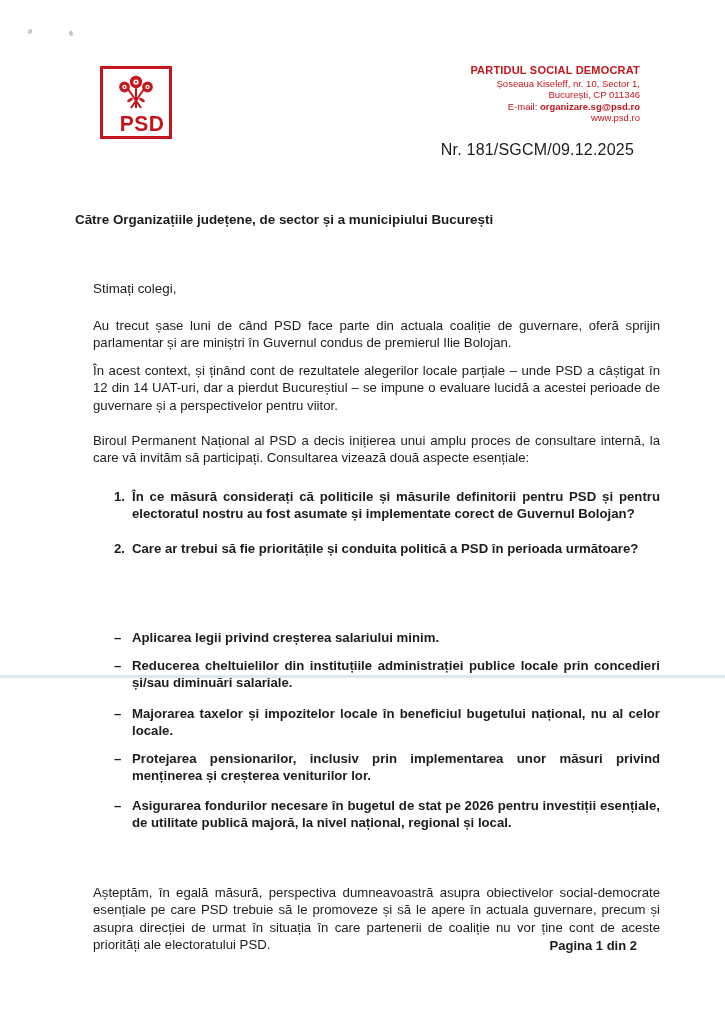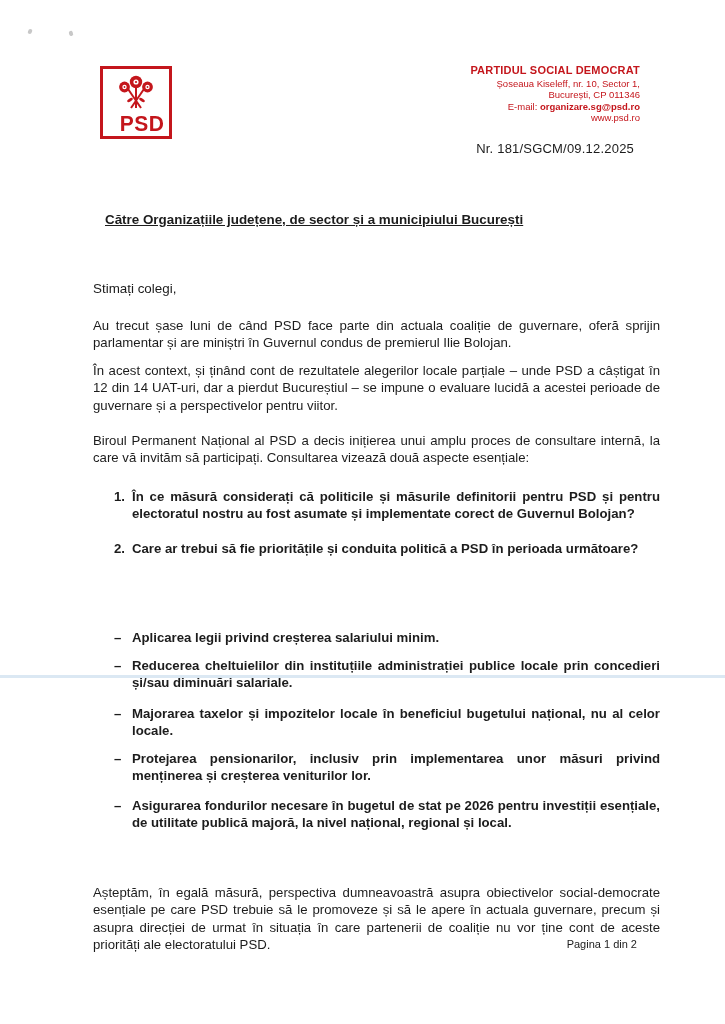--- a/index.html
+++ b/index.html
@@ -28,45 +28,45 @@
   .logo-text { font-size:21px; font-weight:bold; color:#c4161c; line-height:1;
                letter-spacing:.5px; transform:scaleY(1.08); }
 
   
   .letterhead { position:absolute; top:64px; right:85px; text-align:right;
                 color:#c4161c; white-space:nowrap; }
   .party-name { font-size:11px; font-weight:bold; letter-spacing:.2px; margin-bottom:2px; }
   .addr { font-size:9.5px; line-height:11.3px; }
   .addr b { font-weight:bold; }
 
-  .ref { position:absolute; top:141px; right:91px; font-size:13px;
+  .ref { position:absolute; top:141px; right:91px; font-size:16px;
          color:#1c1c1c; white-space:nowrap; letter-spacing:.2px; }
 
   
-  .recipient { position:absolute; left:105px; top:211px; font-size:13.4px;
-               font-weight:bold; line-height:18.5px; white-space:nowrap;text-decoration:underline; }
+  .recipient { position:absolute; left:75px; top:211px; font-size:13.4px;
+               font-weight:bold; line-height:18.5px; white-space:nowrap; }
   .salutation { position:absolute; left:93px; top:281px; font-size:13.4px; white-space:nowrap; }
 
   .para { position:absolute; left:93px; width:567px; margin:0;
           font-size:13.2px; line-height:17.4px; text-align:justify; }
   .p1 { top:317px; } .p2 { top:362px; } .p3 { top:432px; }
   .request { top:577px; }
   .closing { top:864px;margin-top:20px; }
   .request b { font-weight:bold; }
 
   .list-item { position:absolute; left:93px; width:567px; display:flex;
                font-size:13.2px; line-height:17.4px; font-weight:bold; }
   .list-item .marker { flex:0 0 18px; margin-left:21px; }
   .list-item .li-text { flex:1; text-align:justify; }
   .num1 { top:488px; } .num2 { top:540px; }
   .d1 { top:629px; } .d2 { top:657px; } .d3 { top:705px; }
   .d4 { top:750px; } .d5 { top:797px; }
 
-  .footer { position:absolute; top:938px; right:88px; font-size:11px;
-            font-weight:normal; white-space:nowrap; }
+  .footer { position:absolute; top:938px; right:88px; font-size:13px;
+            font-weight:bold; white-space:nowrap; }
 </style>
 </head>
 <body>
 
 <div class="page">
 
   <span class="speck s1"></span>
   <span class="speck s2"></span>
   <div class="blue-line"></div>
 

